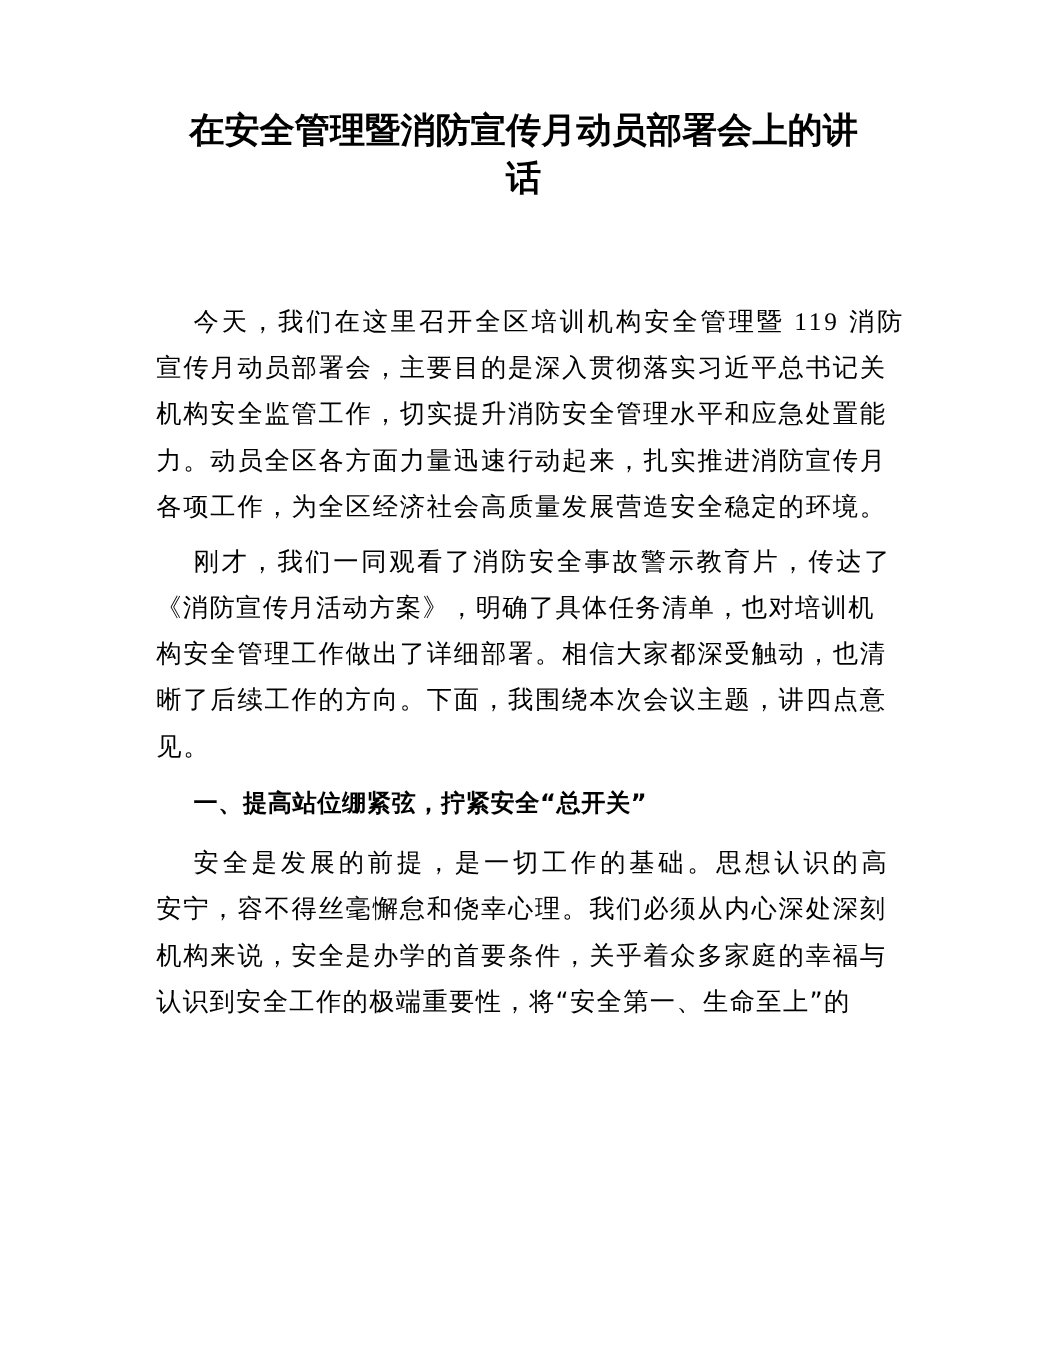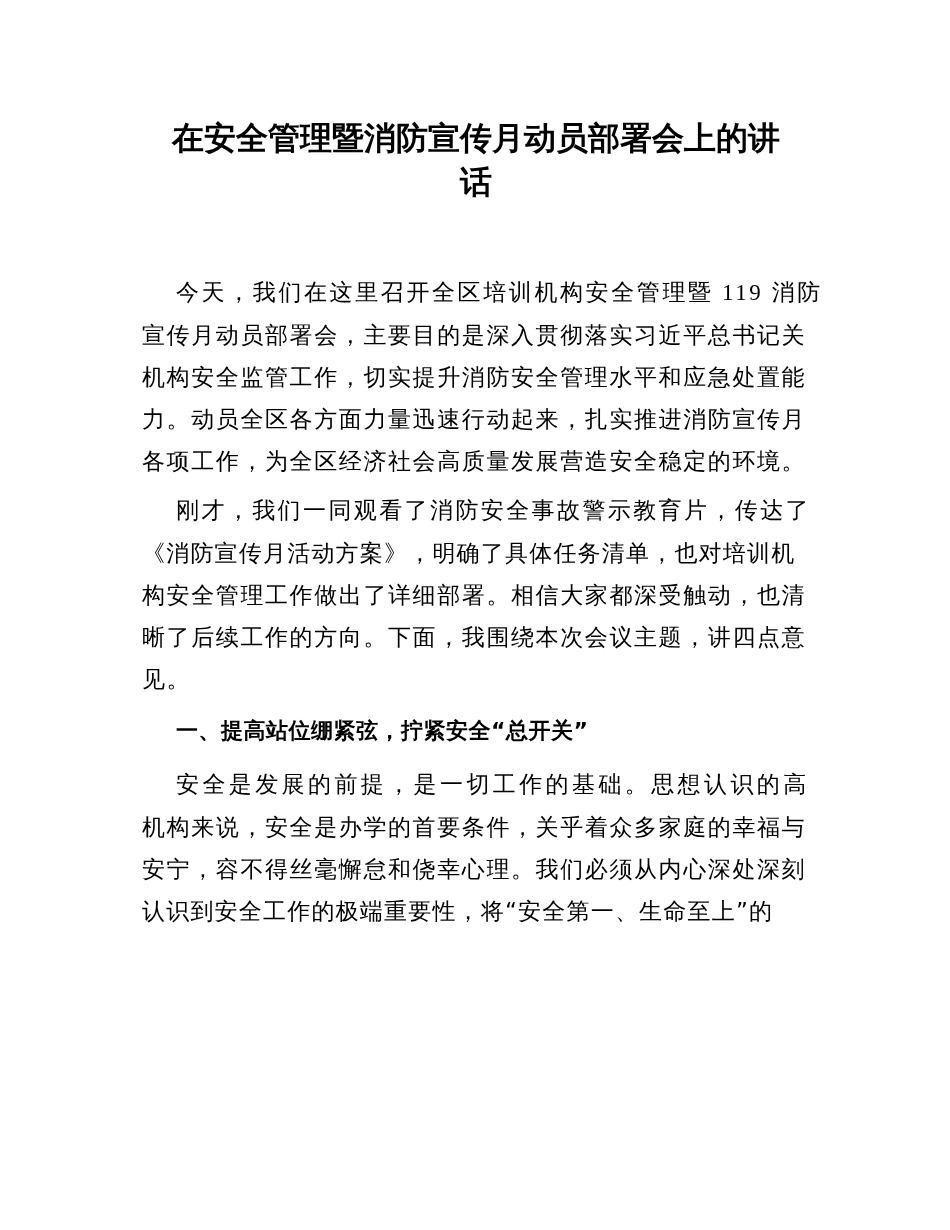--- a/index.html
+++ b/index.html
@@ -16,21 +16,21 @@
     }
     .page {
       position: absolute;
       left: 142px;
       top: 0;
       width: 668px;
     }
     .title {
       position: absolute;
       left: 0;
-      top: 116px;
+      top: 96px;
       width: 668px;
       text-align: center;
       font-family: "DejaVu Serif", "Liberation Serif", serif;
       font-weight: bold;
       font-size: 32px;
       line-height: 44px;
       letter-spacing: 0px;
     }
     .body-text {
       position: absolute;
@@ -90,18 +90,18 @@
       <span class="line" style="letter-spacing:1.2px;">《消防宣传月活动方案》，明确了具体任务清单，也对培训机</span>
       <span class="line" style="letter-spacing:1.6px;">构安全管理工作做出了详细部署。相信大家都深受触动，也清</span>
       <span class="line" style="letter-spacing:1.6px;">晰了后续工作的方向。下面，我围绕本次会议主题，讲四点意</span>
       <span class="line" style="letter-spacing:1.6px;">见。</span>
     </div>
 
     <div class="heading">一、提高站位绷紧弦，拧紧安全“总开关”</div>
 
     <div class="para">
       <span class="line indent" style="letter-spacing:3.4px;">安全是发展的前提，是一切工作的基础。思想认识的高</span>
+      <span class="line" style="letter-spacing:1.6px;">安宁，容不得丝毫懈怠和侥幸心理。我们必须从内心深处深刻</span>
       <span class="line" style="letter-spacing:1.6px;">机构来说，安全是办学的首要条件，关乎着众多家庭的幸福与</span>
-      <span class="line" style="letter-spacing:1.6px;">安宁，容不得丝毫懈怠和侥幸心理。我们必须从内心深处深刻</span>
       <span class="line" style="letter-spacing:1.2px;">认识到安全工作的极端重要性，将“安全第一、生命至上”的</span>
     </div>
   </div>
 </div>
 
 </body></html>

